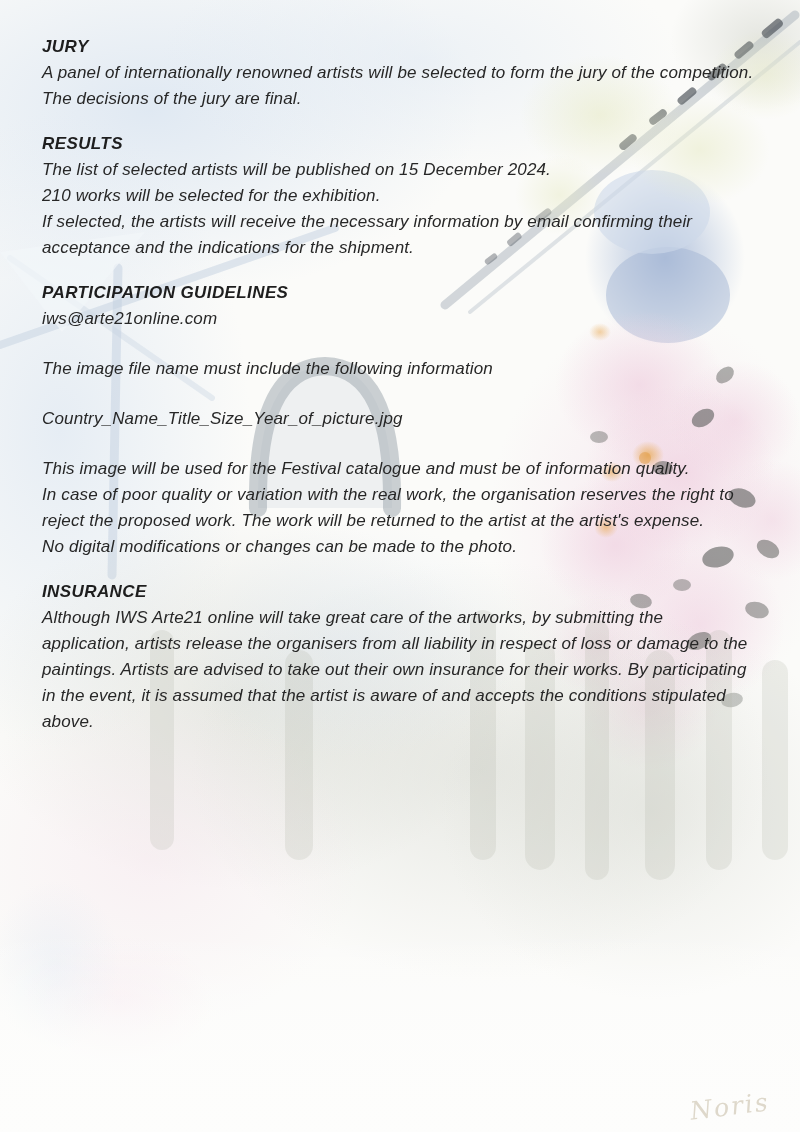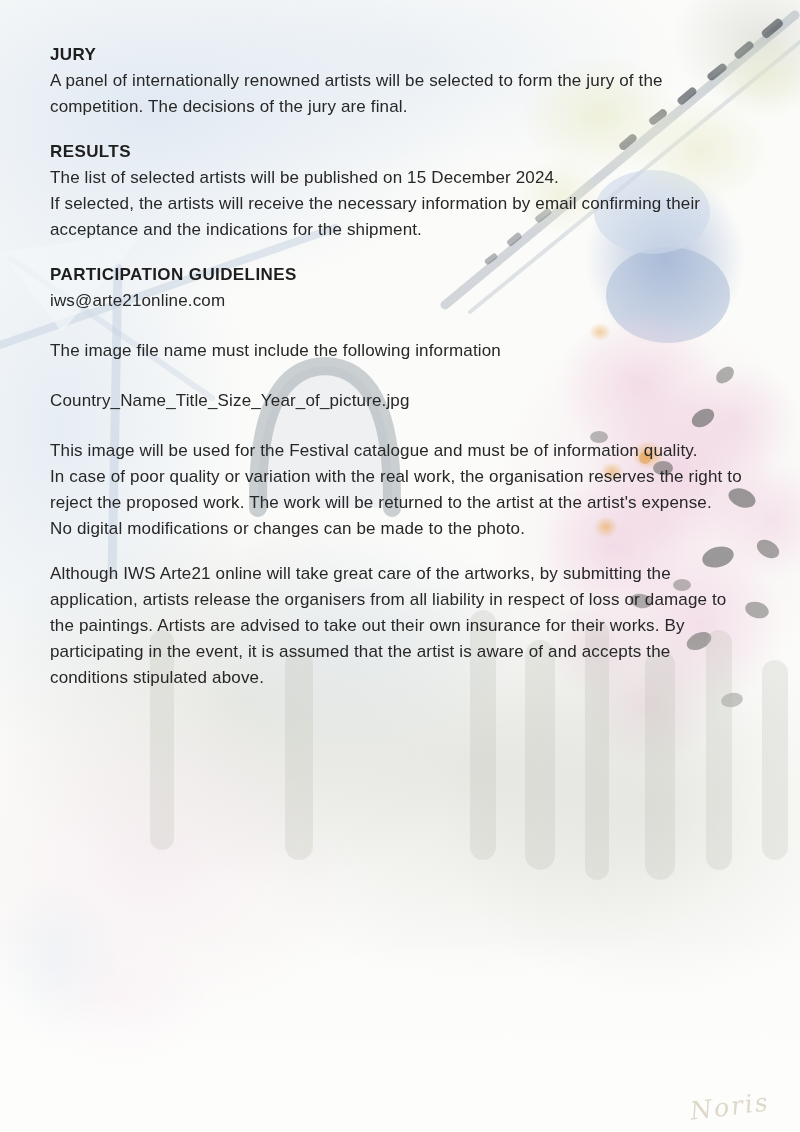--- a/index.html
+++ b/index.html
@@ -13,21 +13,21 @@
   .bg {
     position:absolute; inset:0; z-index:0;
     pointer-events:none;
   }
   .content {
     position:absolute; left:42px; top:34px; width:712px;
     z-index:1;
     color:#272727;
     font-size:17px; line-height:26px; letter-spacing:0.15px;
   }
-  .section { margin:8px; }
+  .section { margin:0;font-style:italic; }
   .section + .section { margin-top:19px; }
   .heading {
     font-size:17px; line-height:26px; font-weight:bold;
     letter-spacing:0.4px; color:#1e1e1e;
     margin:0;
   }
   .para { margin:0; }
   .mb-lg { margin-bottom:24px; }
   .signature {
     position:absolute; left:690px; top:1092px; z-index:1;
@@ -187,32 +187,34 @@
 <div class="content">
 
   <div class="section">
     <h2 class="heading">JURY</h2>
     <div class="para">A panel of internationally renowned artists will be selected to form the jury of the competition. The decisions of the jury are final.</div>
   </div>
 
   <div class="section">
     <h2 class="heading">RESULTS</h2>
     <div class="para">The list of selected artists will be published on 15 December 2024.</div>
+    <div class="para">210 works will be selected for the exhibition.</div>
     <div class="para">If selected, the artists will receive the necessary information by email confirming their acceptance and the indications for the shipment.</div>
   </div>
 
   <div class="section">
     <h2 class="heading">PARTICIPATION GUIDELINES</h2>
     <div class="para mb-lg">iws@arte21online.com</div>
     <div class="para mb-lg">The image file name must include the following information</div>
     <div class="para mb-lg">Country_Name_Title_Size_Year_of_picture.jpg</div>
     <div class="para">This image will be used for the Festival catalogue and must be of information quality.</div>
     <div class="para">In case of poor quality or variation with the real work, the organisation reserves the right to reject the proposed work. The work will be returned to the artist at the artist's expense.</div>
     <div class="para">No digital modifications or changes can be made to the photo.</div>
   </div>
 
   <div class="section">
+    <h2 class="heading">INSURANCE</h2>
     <div class="para">Although IWS Arte21 online will take great care of the artworks, by submitting the application, artists release the organisers from all liability in respect of loss or damage to the paintings. Artists are advised to take out their own insurance for their works. By participating in the event, it is assumed that the artist is aware of and accepts the conditions stipulated above.</div>
   </div>
 
 </div>
 
 <div class="signature">Noris</div>
 
 </body></html>

